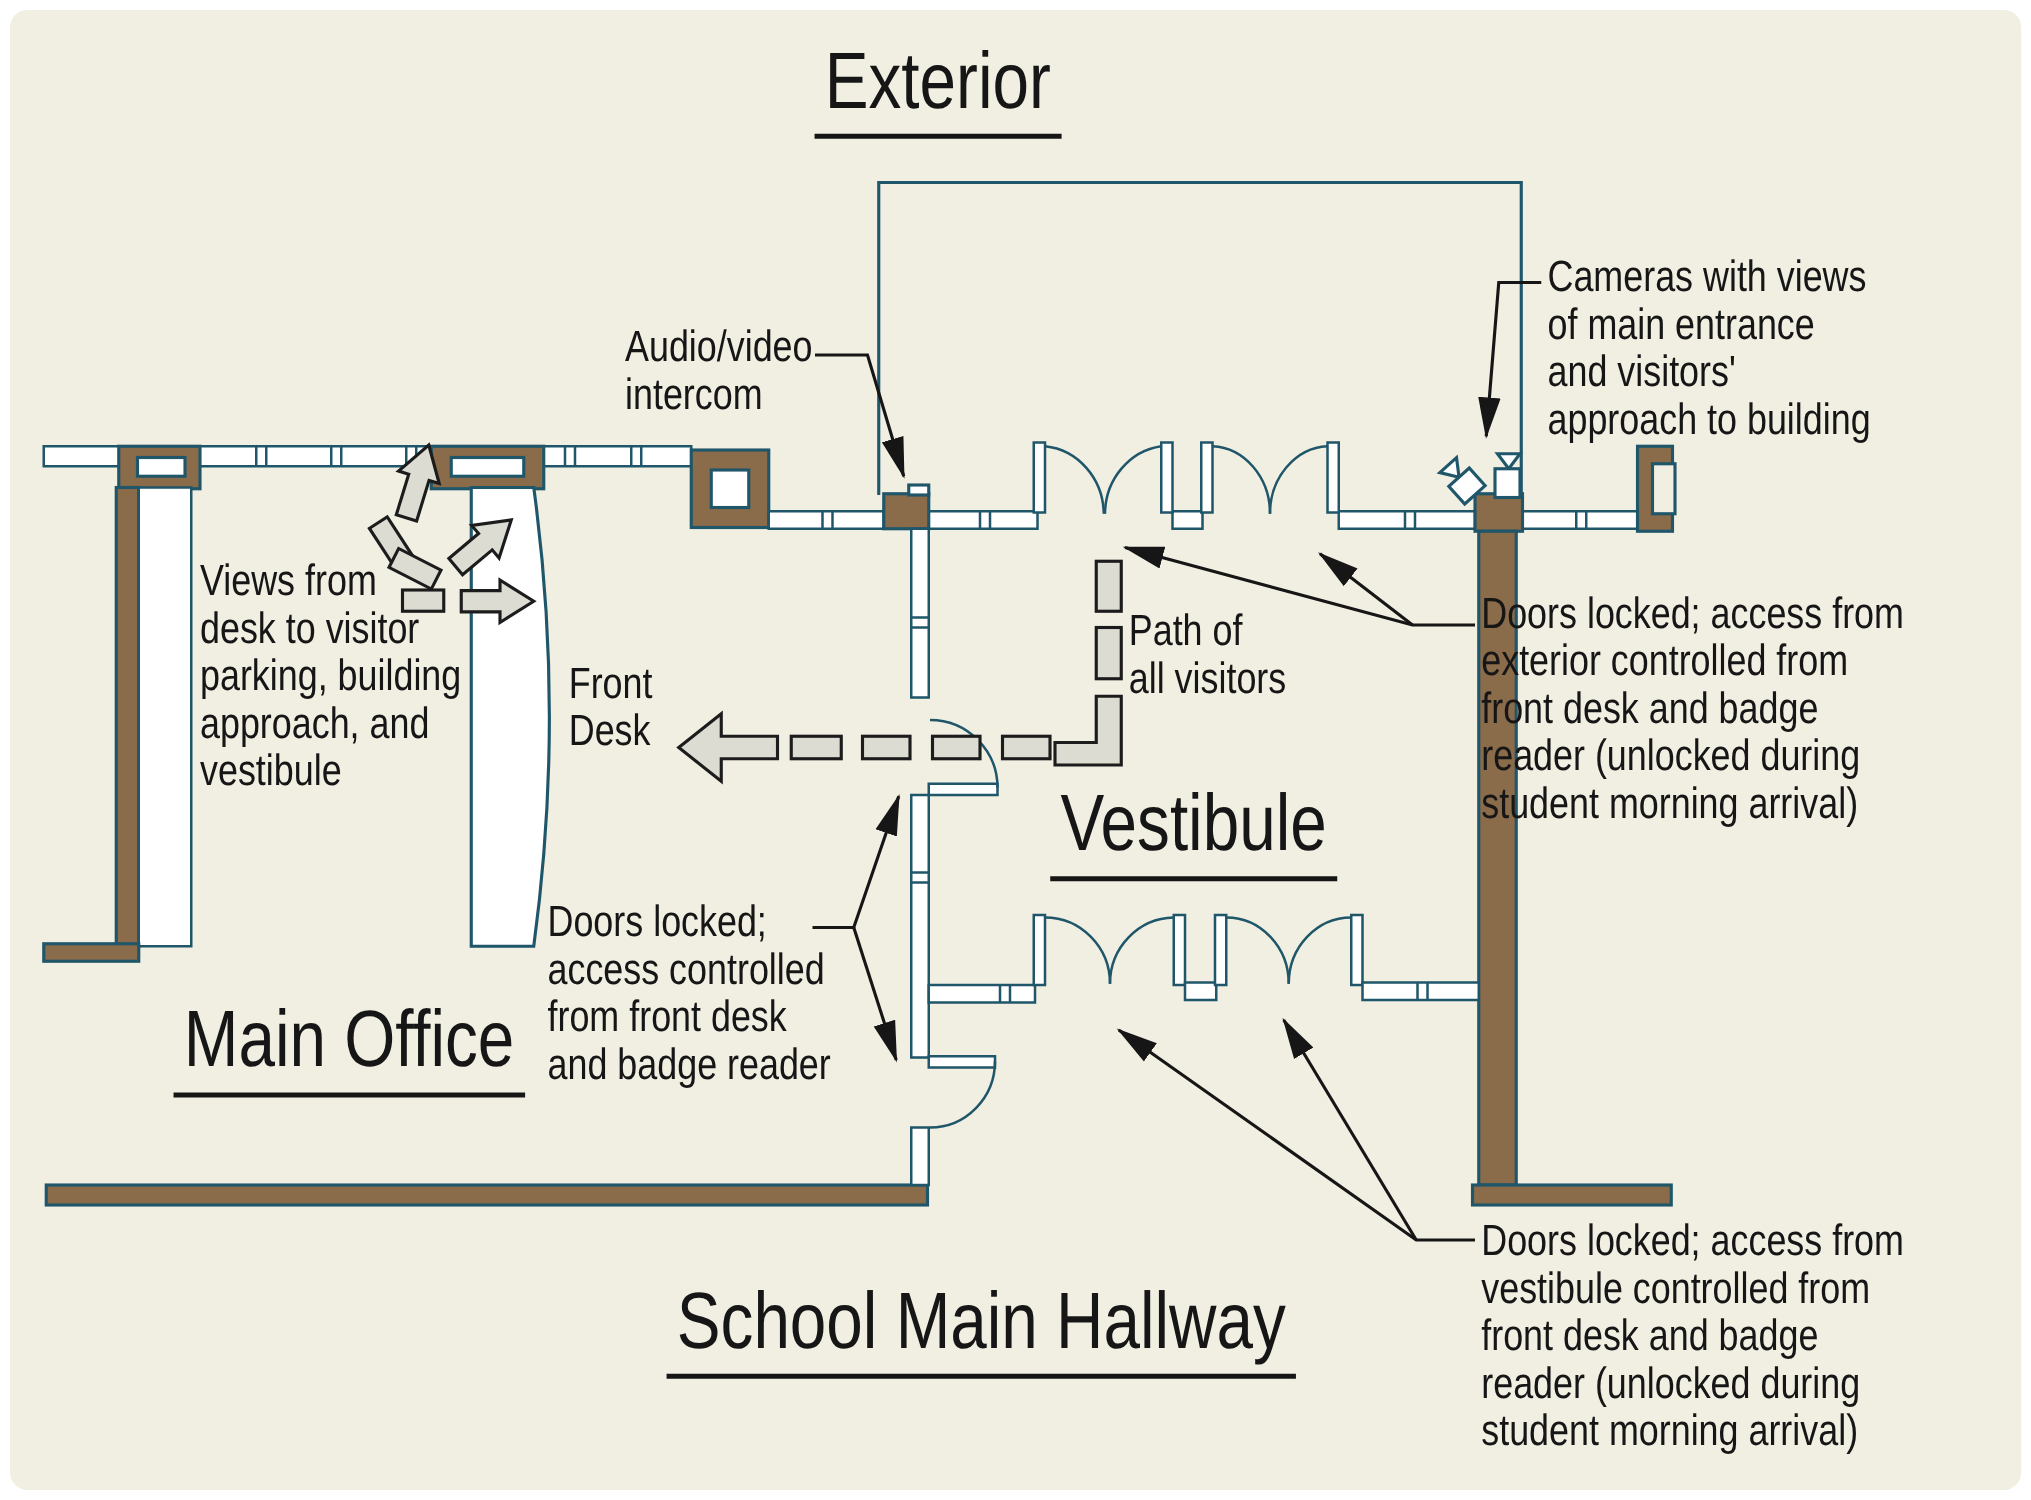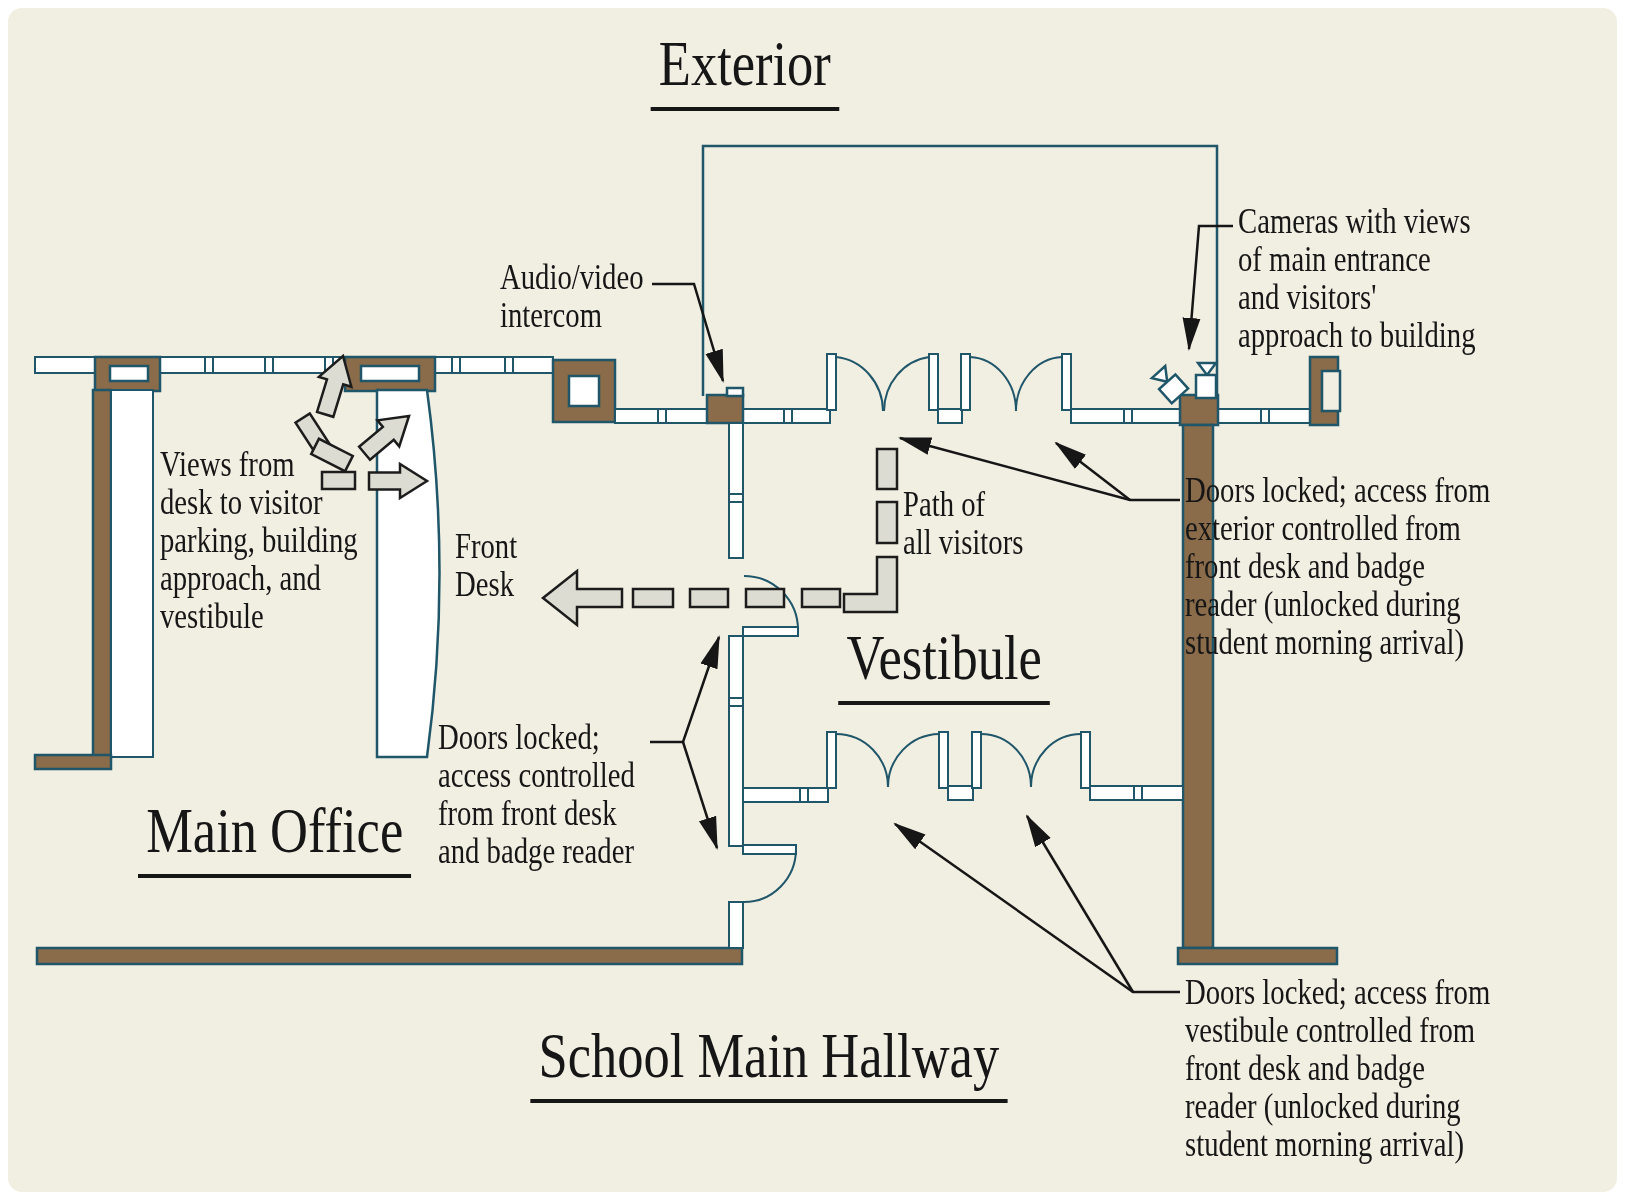--- a/index.html
+++ b/index.html
@@ -1,17 +1,17 @@
 <!DOCTYPE html>
 <html><head>
 <meta charset="utf-8">
 <style>
   html,body{margin:0;padding:0;background:#ffffff;}
   .frame{position:relative;width:1625px;height:1200px;background:#ffffff;overflow:hidden;
-         font-family:Liberation Serif, serif;color:#161616;}
+         font-family:Liberation Sans, sans-serif;color:#161616;}
   .canvas{position:absolute;left:8px;top:8px;right:8px;bottom:8px;background:#f1eee2;border-radius:14px;}
   svg.plan{position:absolute;left:0;top:0;}
   .title{position:absolute;text-align:center;font-size:64px;color:#161616;}
   .title .u{display:inline-block;border-bottom:4px solid #161616;padding:0 10px 6px;
             transform:scaleX(.82);transform-origin:50% 0;white-space:nowrap;}
   .ann{position:absolute;font-size:35px;line-height:38px;color:#161616;white-space:nowrap;
        transform:scaleX(.82);transform-origin:0 0;}
   .ann span{display:block;}
 </style>
 </head>

